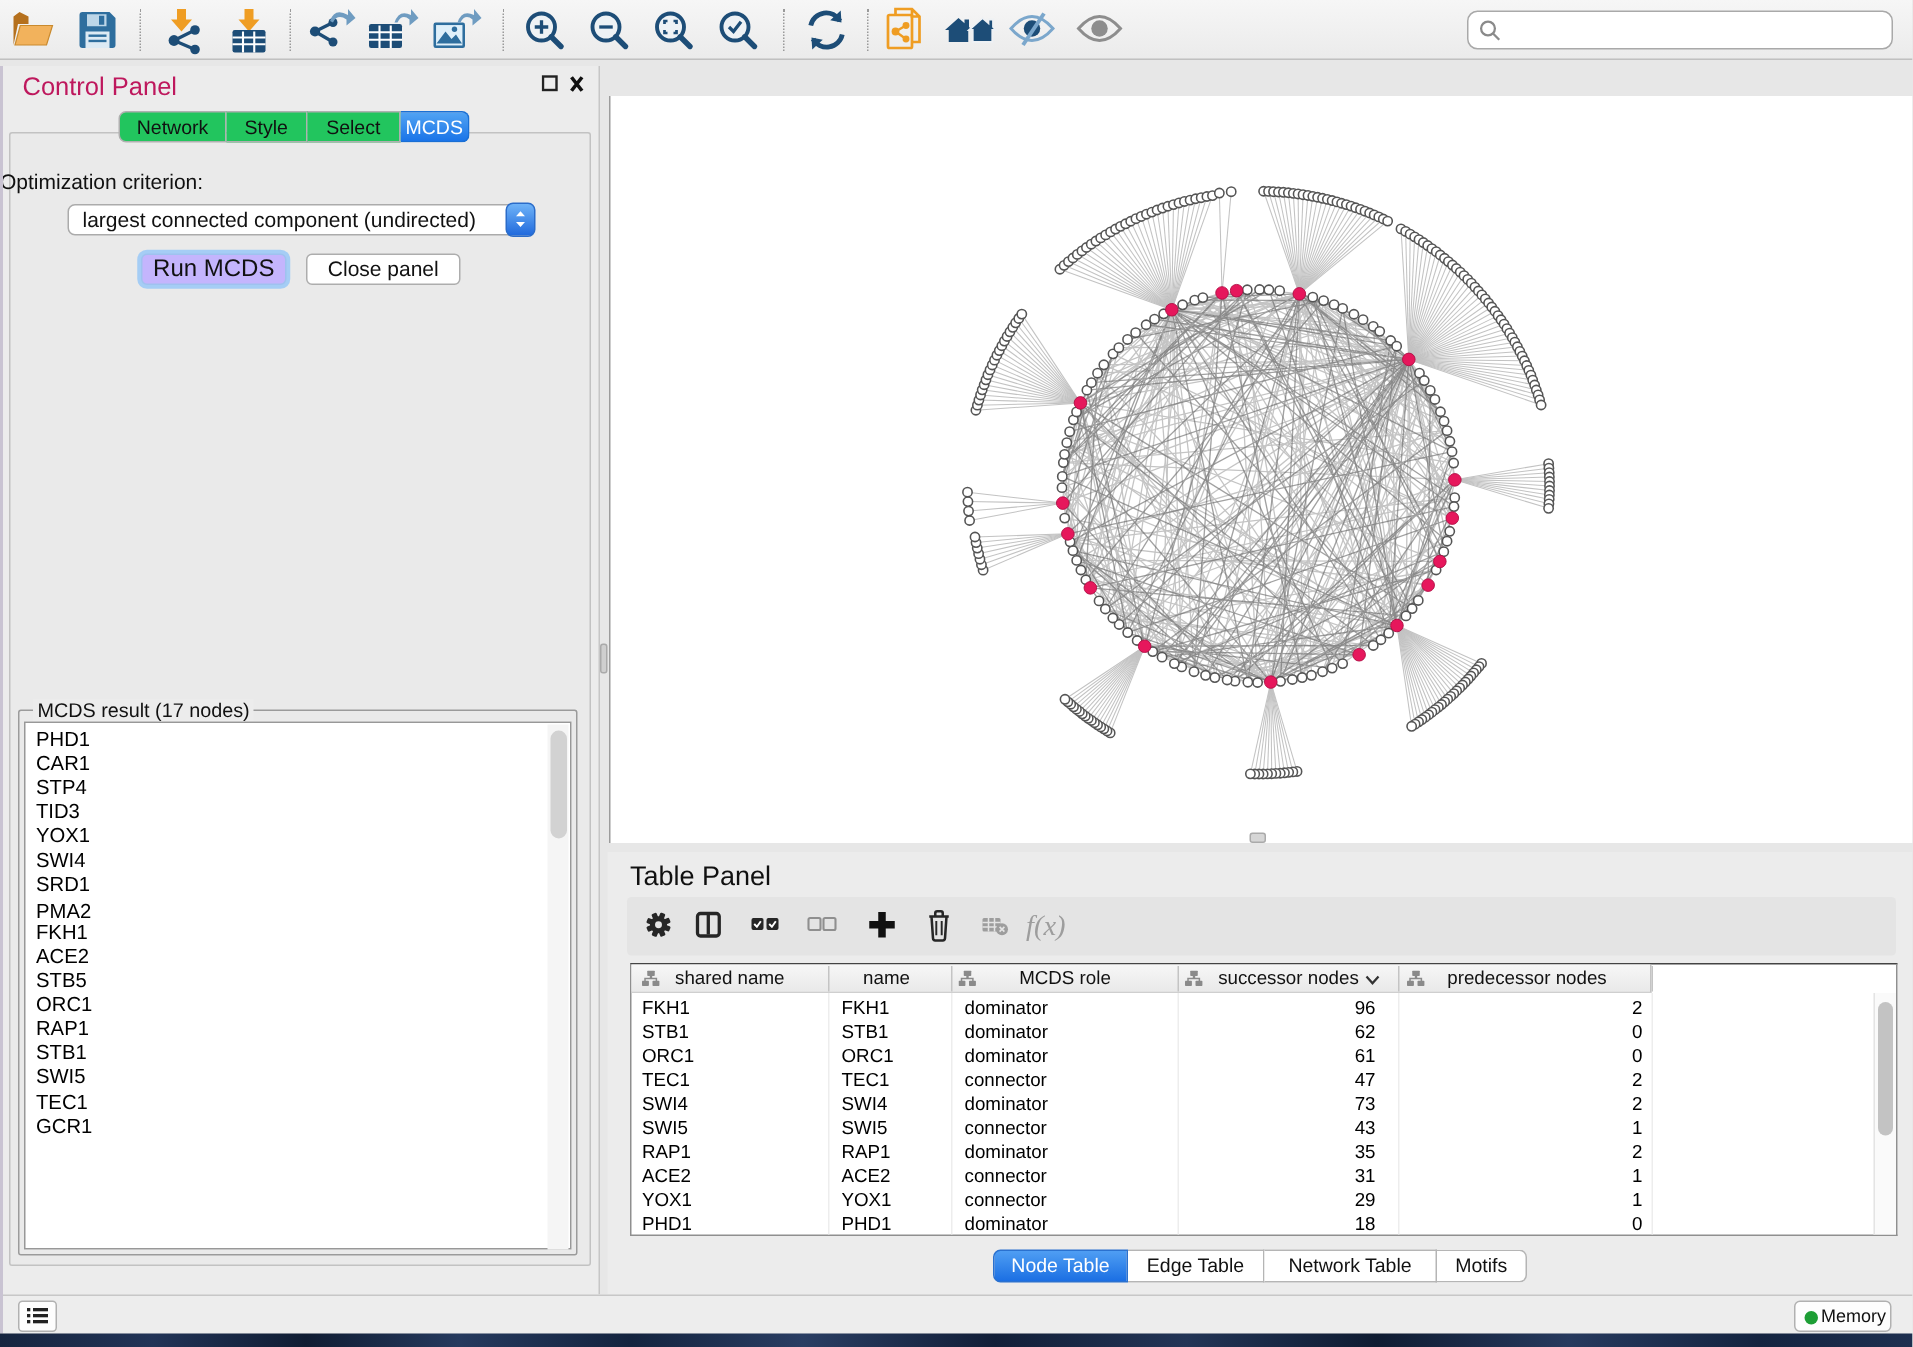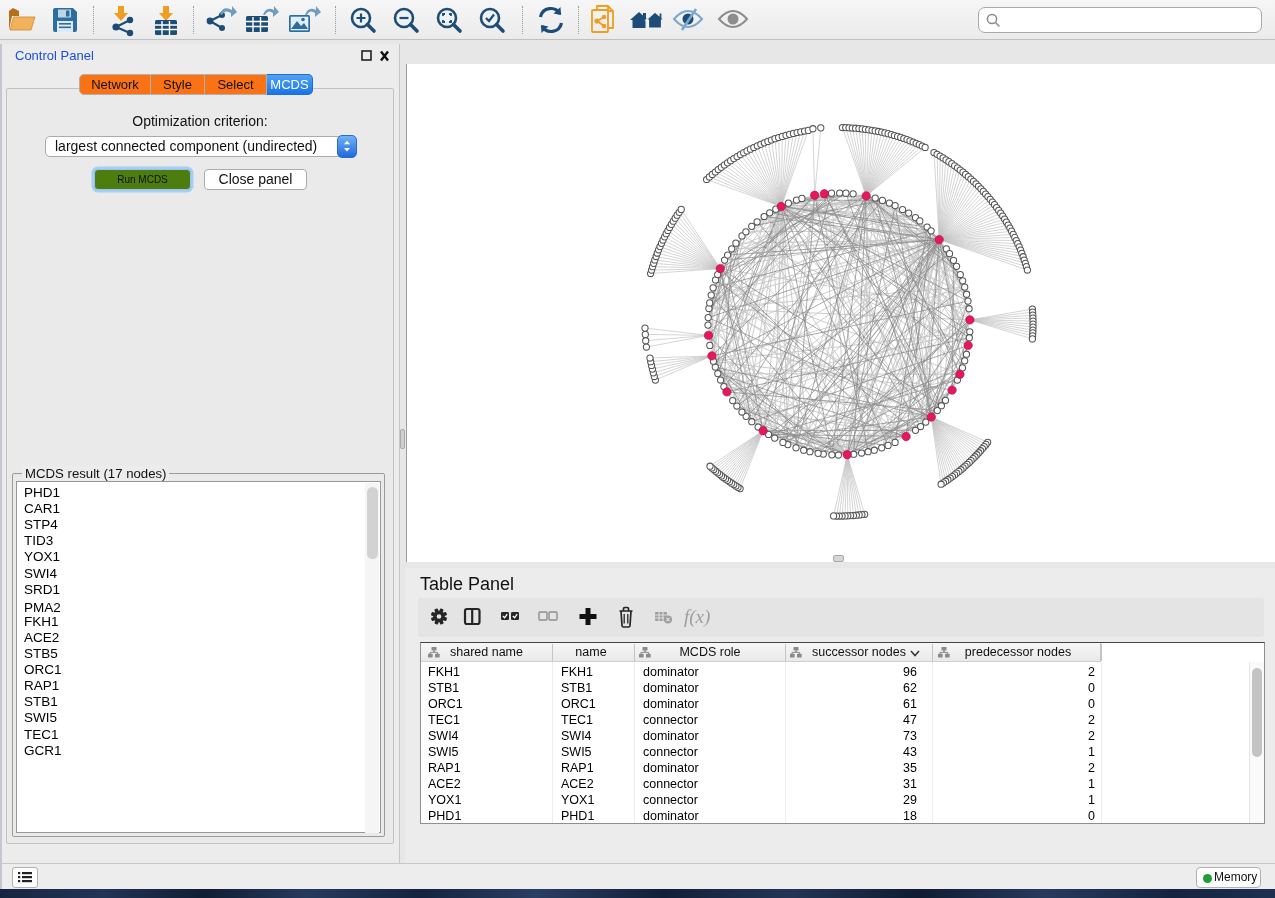--- a/index.html
+++ b/index.html
@@ -3,31 +3,31 @@
 *{margin:0;padding:0;box-sizing:border-box}
 html,body{width:1275px;height:898px;overflow:hidden}
 body{font-family:"Liberation Sans",sans-serif;background:#e7e7e7;position:relative}
 .abs{position:absolute}
 
 #toolbar{left:0;top:0;width:1275px;height:40px;background:linear-gradient(#f6f6f6,#ebebeb);border-bottom:1px solid #c0c0c0}
 .tsep{position:absolute;top:6px;height:28px;width:0;border-left:1px dotted #9a9a9a}
 #search{position:absolute;left:978px;top:7px;width:284px;height:26px;background:#fff;border:1px solid #a9a9a9;border-radius:7px}
 
 #cpanel{left:0;top:44px;width:400px;height:819px;background:#ececec;border-right:1px solid #c6c6c6}
-#cpTitle{left:15px;top:48px;font-size:13px;color:#1d4ed8}
+#cpTitle{left:15px;top:48px;font-size:17px;color:#be185d}
 #cpTabs{left:79px;top:74px;height:21px;display:flex}
-.seg{height:21px;border:1px solid #b0b0b0;border-left:none;background:#f97316;font-size:13px;color:#111;text-align:center;line-height:19px}
+.seg{height:21px;border:1px solid #b0b0b0;border-left:none;background:#22c55e;font-size:13px;color:#111;text-align:center;line-height:19px}
 .seg.first{border-left:1px solid #b0b0b0;border-radius:5px 0 0 5px}
 .seg.last{border-radius:0 5px 5px 0}
 .seg.active{background:linear-gradient(#51a3f3,#1a74e8);border-color:#1a6fd4;color:#fff}
 #cpContent{left:6px;top:88px;width:388px;height:756px;background:#eaeaea;border:1px solid #c2c2c2;border-radius:2px}
-#optlabel{left:0;top:113px;width:400px;text-align:center;font-size:14px;color:#111}
+#optlabel{left:0;top:113px;width:400px;font-size:14px;color:#111}
 #dropdown{left:45px;top:136px;width:311px;height:21px;background:#fff;border:1px solid #ababab;border-radius:5px;font-size:14px;color:#111;line-height:19px;padding-left:9px}
 #dropbtn{left:337px;top:135px;width:20px;height:23px;border-radius:5px;background:linear-gradient(#6fb3f8,#2069dc);border:1px solid #2b6cc9}
-#runbtn{left:94px;top:169px;width:97px;height:21px;background:#4d7c0f;border:1px solid #9fc2ef;border-radius:4px;box-shadow:0 0 0 2.5px #a5cdf5;font-size:10px;text-align:center;line-height:19px;color:#111}
+#runbtn{left:94px;top:169px;width:97px;height:21px;background:#c4b5fd;border:1px solid #9fc2ef;border-radius:4px;box-shadow:0 0 0 2.5px #a5cdf5;font-size:16px;text-align:center;line-height:19px;color:#111}
 #closebtn{left:204px;top:169px;width:103px;height:21px;background:#fff;border:1px solid #adadad;border-radius:4px;font-size:14px;text-align:center;line-height:19px;color:#111}
 #mcdsgroup{left:12px;top:473px;width:373px;height:364px;border:1px solid #9b9b9b;border-radius:2px}
 #mcdstitle{left:22px;top:466px;background:#ececec;padding:0 3px;font-size:13.2px;color:#111}
 #mcdslist{left:16px;top:481px;width:365px;height:352px;background:#fff;border:1px solid #989898}
 .mitem{position:absolute;left:7px;font-size:13.5px;color:#000}
 #mscroll{position:absolute;right:1px;top:1px;width:14px;height:350px;background:#f5f5f5}
 #mthumb{position:absolute;right:1px;top:4px;width:11px;height:72px;background:#d2d2d2;border-radius:6px}
 
 #netview{left:405px;top:44px;width:870px;height:519px}
 #nettitle{position:absolute;left:0;top:0;width:870px;height:19px;background:linear-gradient(#f0f0f0,#d9d9d9);border-bottom:1px solid #a6a6a6;border-left:1px solid #bbb}
@@ -1290,20 +1290,26 @@
         <span class="c1">PHD1</span>
         <span class="c2">PHD1</span>
         <span class="c3">dominator</span>
         <span class="c4">18</span>
         <span class="c5">0</span>
       </div>
       <div id="tscrolltrack">
         <div id="tscrollthumb"></div>
       </div>
     </div>
+    <div id="btabs">
+      <div class="btab first active" style="width:90px">Node Table</div>
+      <div class="btab" style="width:91px">Edge Table</div>
+      <div class="btab" style="width:115px">Network Table</div>
+      <div class="btab last" style="width:60px">Motifs</div>
+    </div>
   </div>
 <div id="statusbar" class="abs">
     <div id="listbtn"><svg width="24" height="19" viewBox="0 0 24 19">
         <g fill="#222">
           <rect x="5" y="4" width="2.2" height="2.2"></rect>
           <rect x="5" y="8" width="2.2" height="2.2"></rect>
           <rect x="5" y="12" width="2.2" height="2.2"></rect>
           <rect x="9" y="4" width="10" height="2.2"></rect>
           <rect x="9" y="8" width="10" height="2.2"></rect>
           <rect x="9" y="12" width="10" height="2.2"></rect>

